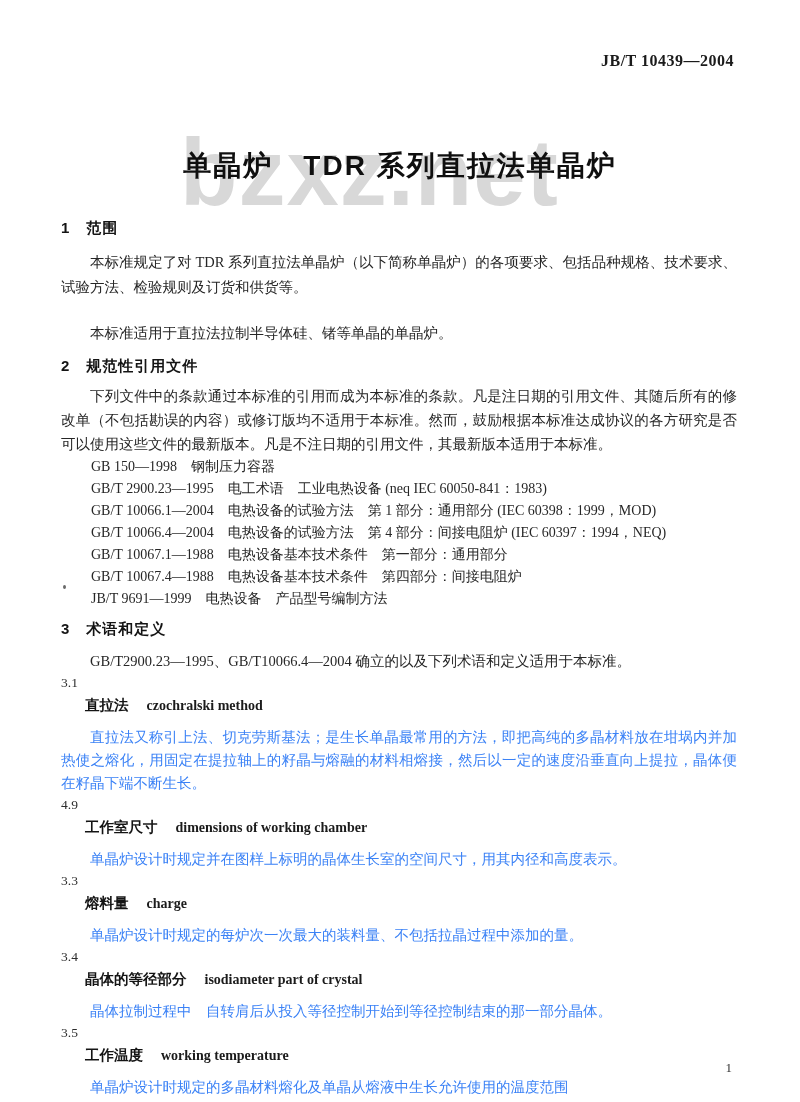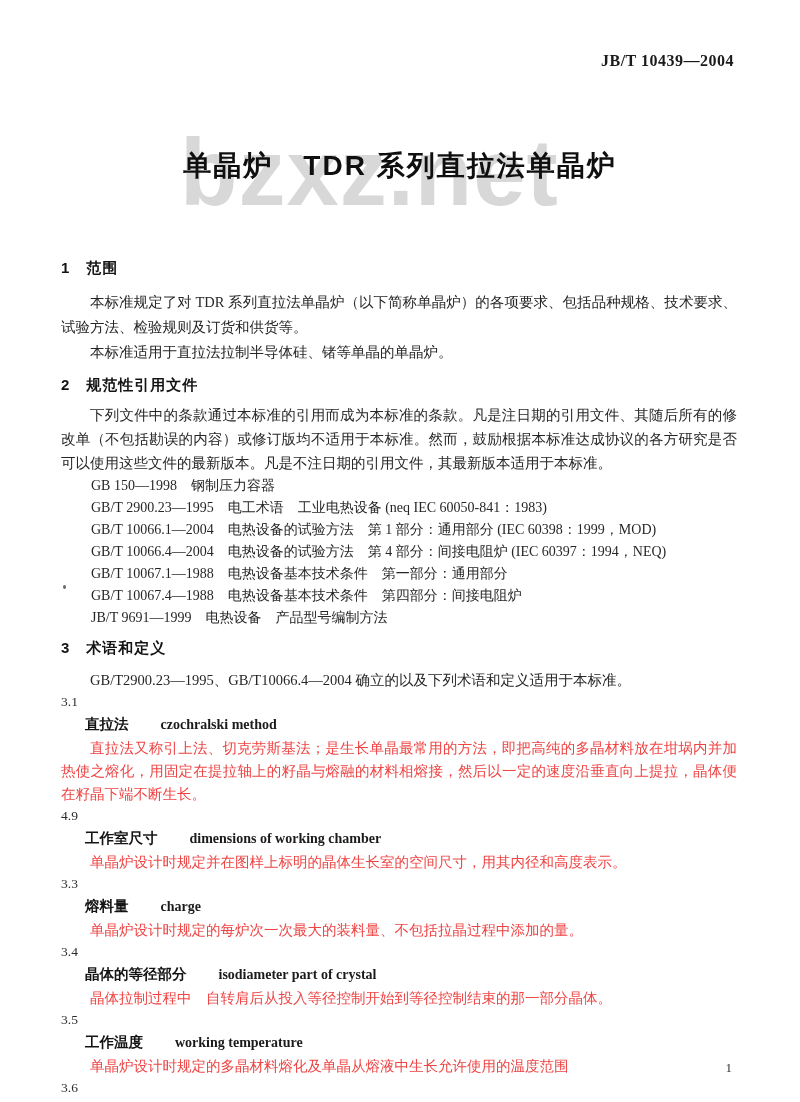--- a/index.html
+++ b/index.html
@@ -36,55 +36,55 @@
     font-weight: bold; font-size: 28px; letter-spacing: 2px;
     color: #0f0f0f; z-index: 1;
   }
   .content {
     position: absolute; top: 218px; left: 61px; width: 676px;
     z-index: 1;
   }
   .sec {
     font-family: "Liberation Sans", sans-serif;
     font-weight: bold; font-size: 15px; line-height: 20px;
-    color: #141414; letter-spacing: 1px; margin-top: 40px;
+    color: #141414; letter-spacing: 1px;
   }
   .sec2 { margin-top: 10px; }
   .sec3 { margin-top: 9px; }
   .para {
     font-size: 14.5px; line-height: 25px;
-    text-align: justify; text-indent: 2em; color: #262626;
+    text-align: justify; text-indent: 2em; color: #262626; margin-top: 21px;
   }
   .p-first { margin-top: 12px; }
   .para-refs-intro { margin-top: 8px; line-height: 24px; }
   .refs { list-style: none; margin-left: 30px; }
   .refs li {
     font-size: 14px; line-height: 22px; color: #262626;
     white-space: nowrap;
   }
   .s3-intro { margin-top: 10px; line-height: 24px; }
   .term-num {
     font-size: 13.5px; line-height: 20px; color: #2c2c2c;
     font-family: "Liberation Serif", serif;
   }
   .term-head {
     margin-left: 24px; line-height: 24px;
-    display: flex; gap: 32px; align-items: baseline;
+    display: flex; gap: 18px; align-items: baseline;
   }
   .term-zh {
     font-family: "Liberation Sans", sans-serif;
     font-weight: bold; font-size: 14.5px; color: #141414;
   }
   .term-en {
     font-family: "Liberation Serif", serif;
     font-weight: bold; font-size: 14px; color: #1b1b1b;
   }
   .term-body {
     font-size: 14.5px; line-height: 23px;
-    text-align: justify; text-indent: 2em; color: #ef4444;
+    text-align: justify; text-indent: 2em; color: #3b82f6; margin-top: 8px;
   }
   .page-number {
     position: absolute; top: 1060px; right: 68px;
     font-size: 13px; color: #333; z-index: 1;
     font-family: "Liberation Serif", serif;
   }
   .speck {
     position: absolute; left: 63px; top: 585px;
     width: 3px; height: 4px; background: #6a6a6a;
     border-radius: 50%; z-index: 1;

